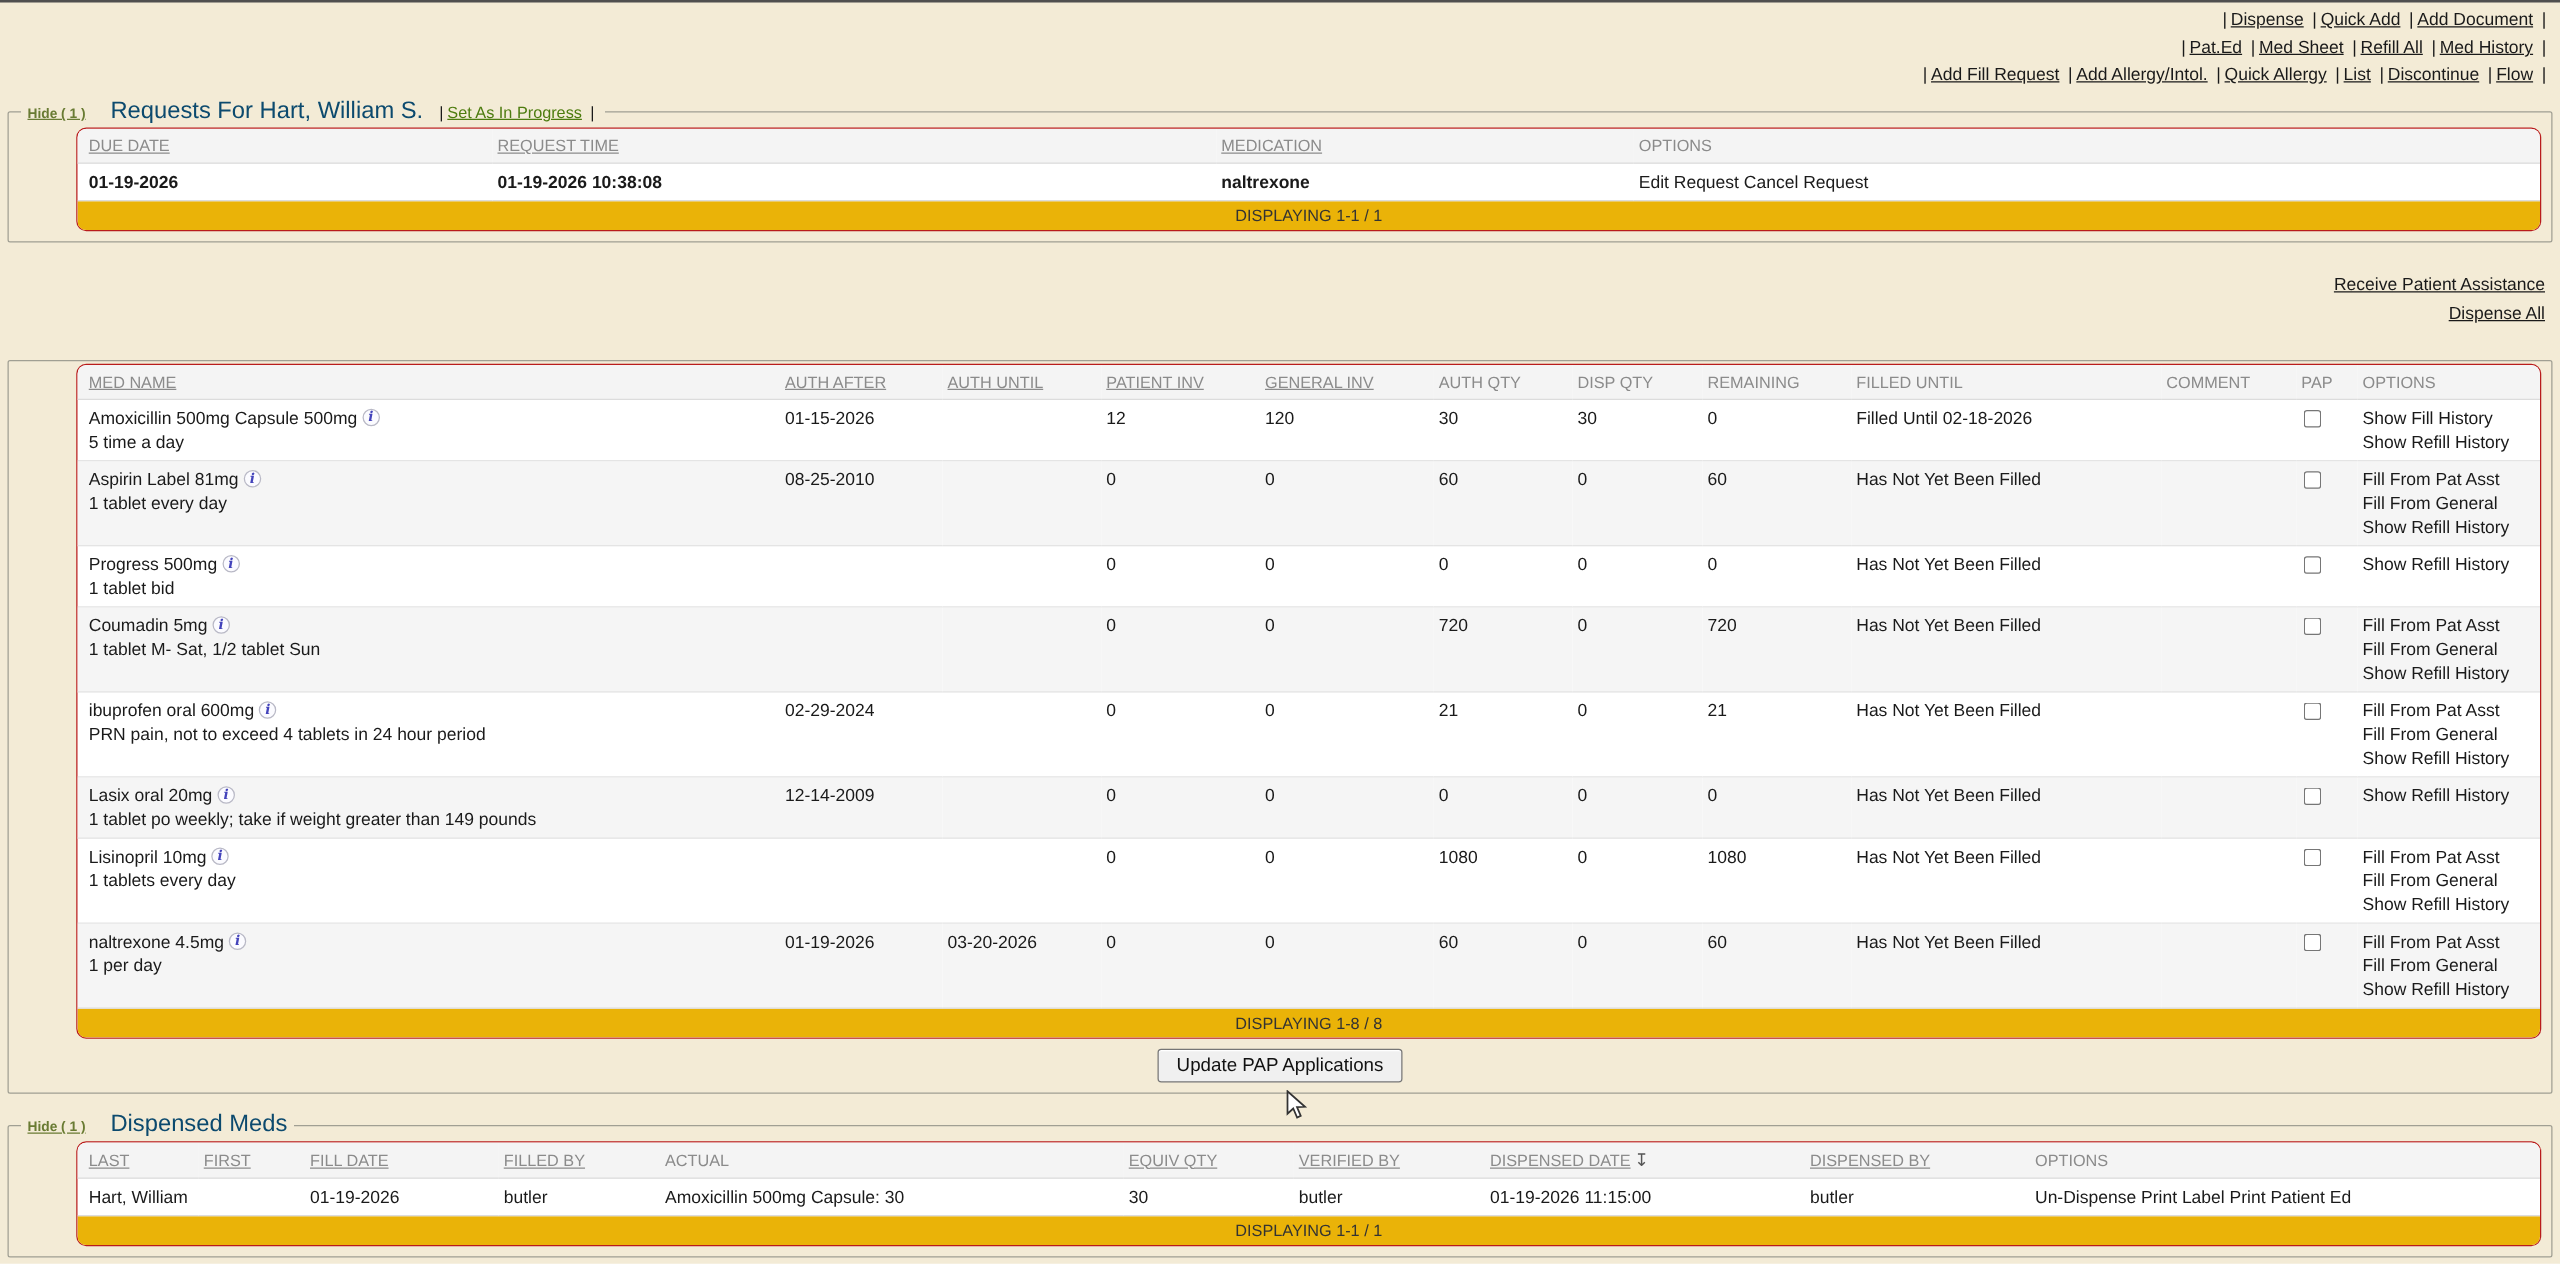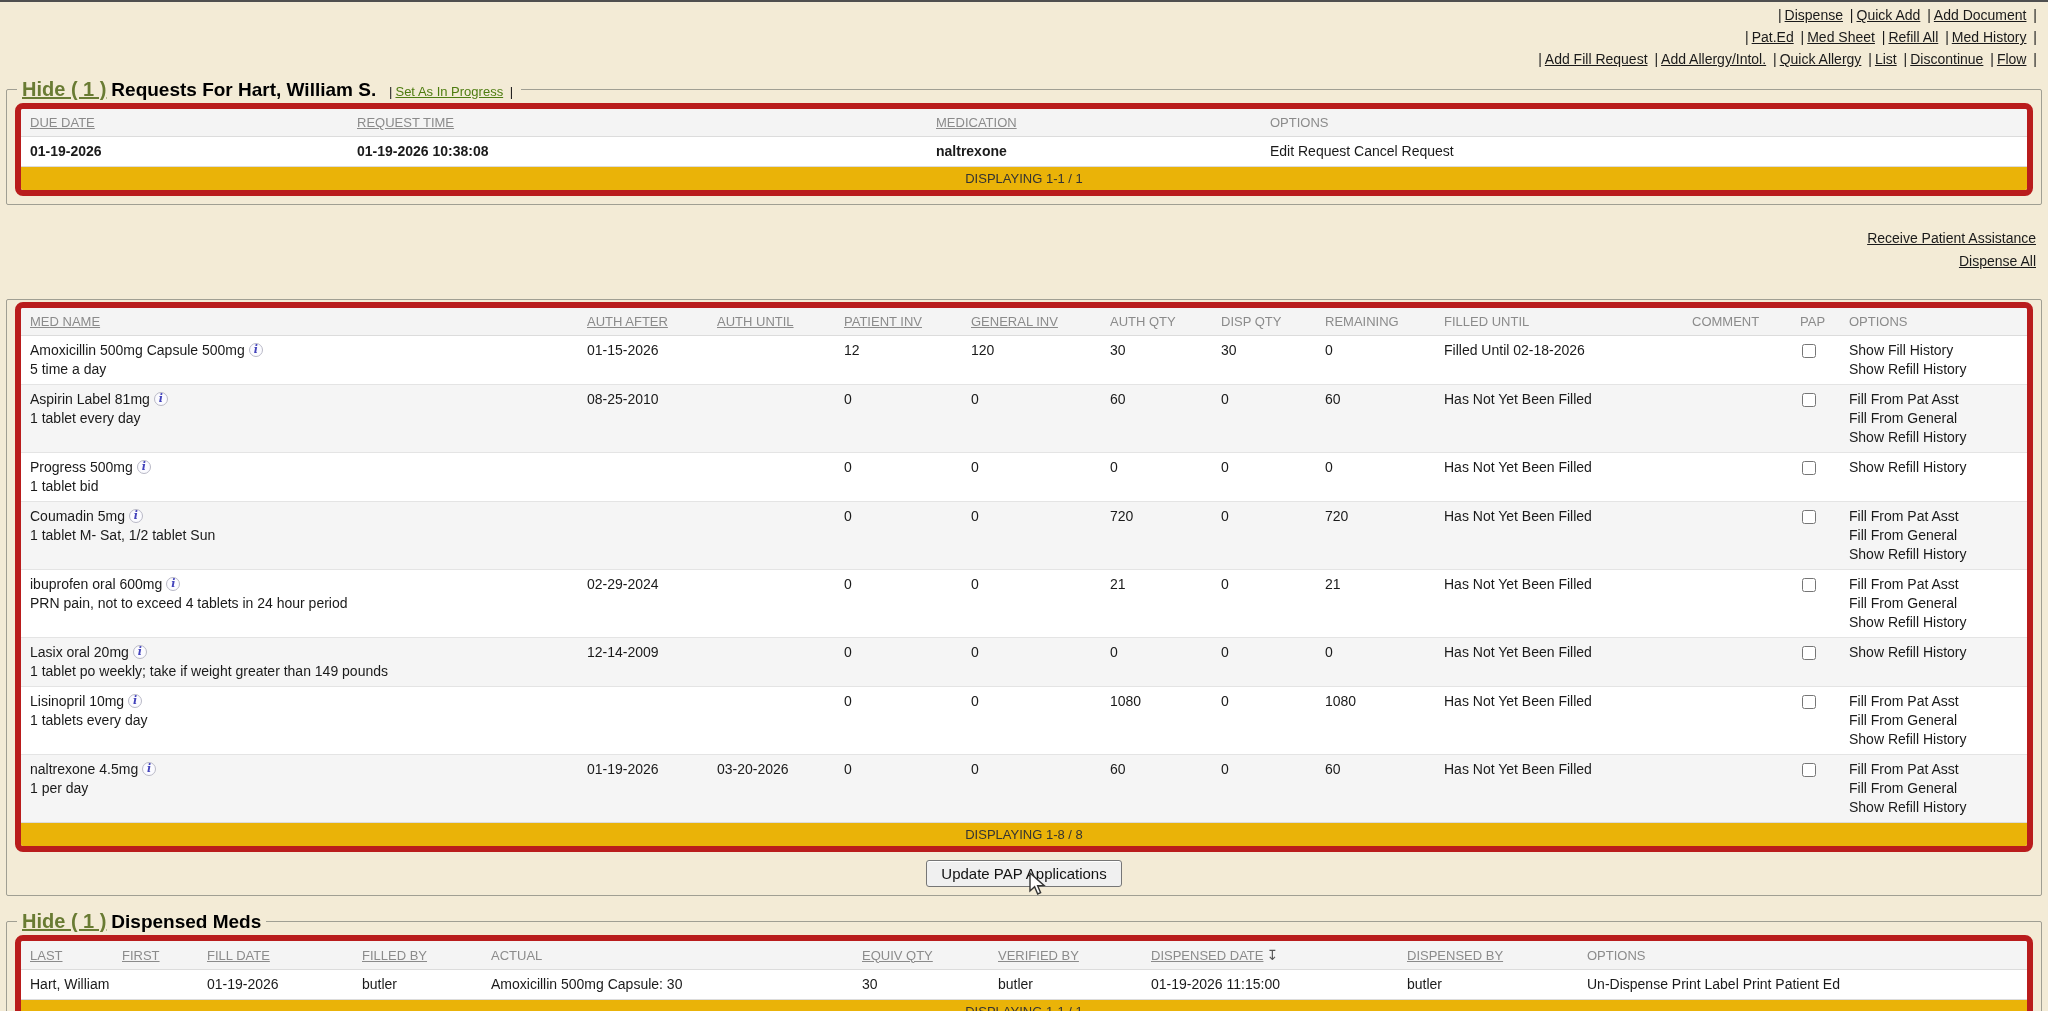--- a/index.html
+++ b/index.html
@@ -14,29 +14,29 @@
   
   .topnav { text-align:right; padding:2px 8px 0 0; line-height:22px; font-size:14px; }
   .topnav a { color:#1a1a1a; text-decoration:underline; cursor:pointer; }
   .sep { color:#1a1a1a; margin:0 3px; }
   
   fieldset { margin:0 6px; border:1px solid #a09f93; border-radius:2px; padding:2px 8px 8px 8px; }
   fieldset.requests { margin-top:8px; }
   fieldset.fill { margin-top:26px; }
   fieldset.dispensed { margin-top:14px; }
   legend { padding:0 5px; margin-left:2px; white-space:nowrap; }
-  .hide-link { color:#697B33; font-weight:bold; text-decoration:underline; font-size:20px; cursor:pointer; }
-  .sec-title { color:#000000; font-weight:bold; font-size:19px; margin-left:1px; }
+  .hide-link { color:#697B33; font-weight:bold; text-decoration:underline; font-size:11px; cursor:pointer; }
+  .sec-title { color:#0c4a6e; font-weight:normal; font-size:19px; margin-left:16px; }
   .legend-extra { font-size:13px; color:#666; margin-left:6px; }
   .legend-extra a { color:#4d7c0f; text-decoration:underline; cursor:pointer; }
   
   .actions { text-align:right; margin:22px 12px 0 0; line-height:23px; font-size:14px; }
   .actions a { color:#1a1a1a; text-decoration:underline; cursor:pointer; display:inline-block; }
   
-  .tbl-wrap { border:6px solid #b91c1c; border-radius:8px; overflow:hidden; background:#fff; }
+  .tbl-wrap { border:1px solid #b91c1c; border-radius:8px; overflow:hidden; background:#fff;margin-left:46px; }
   table { width:100%; border-collapse:collapse; table-layout:fixed; font-size:14px; }
   thead th { background:#f4f4f4; color:#8b8b8b; font-weight:normal; text-align:left;
              font-size:13px; padding:6px 4px; white-space:nowrap; border-bottom:1px solid #dcdcdc; }
   thead th .lbl { text-decoration:none; }
   thead th.sortable .lbl { text-decoration:underline; cursor:pointer; }
   tbody td { padding:5px 4px; vertical-align:top; line-height:19px; }
   tbody tr + tr td { border-top:1px solid #e4e4e4; }
   tbody tr:nth-child(even) { background:#f5f5f5; }
   td.first, th.first { padding-left:9px; }
   tfoot td { background:#eab308; text-align:center; color:#333; font-size:13px;

